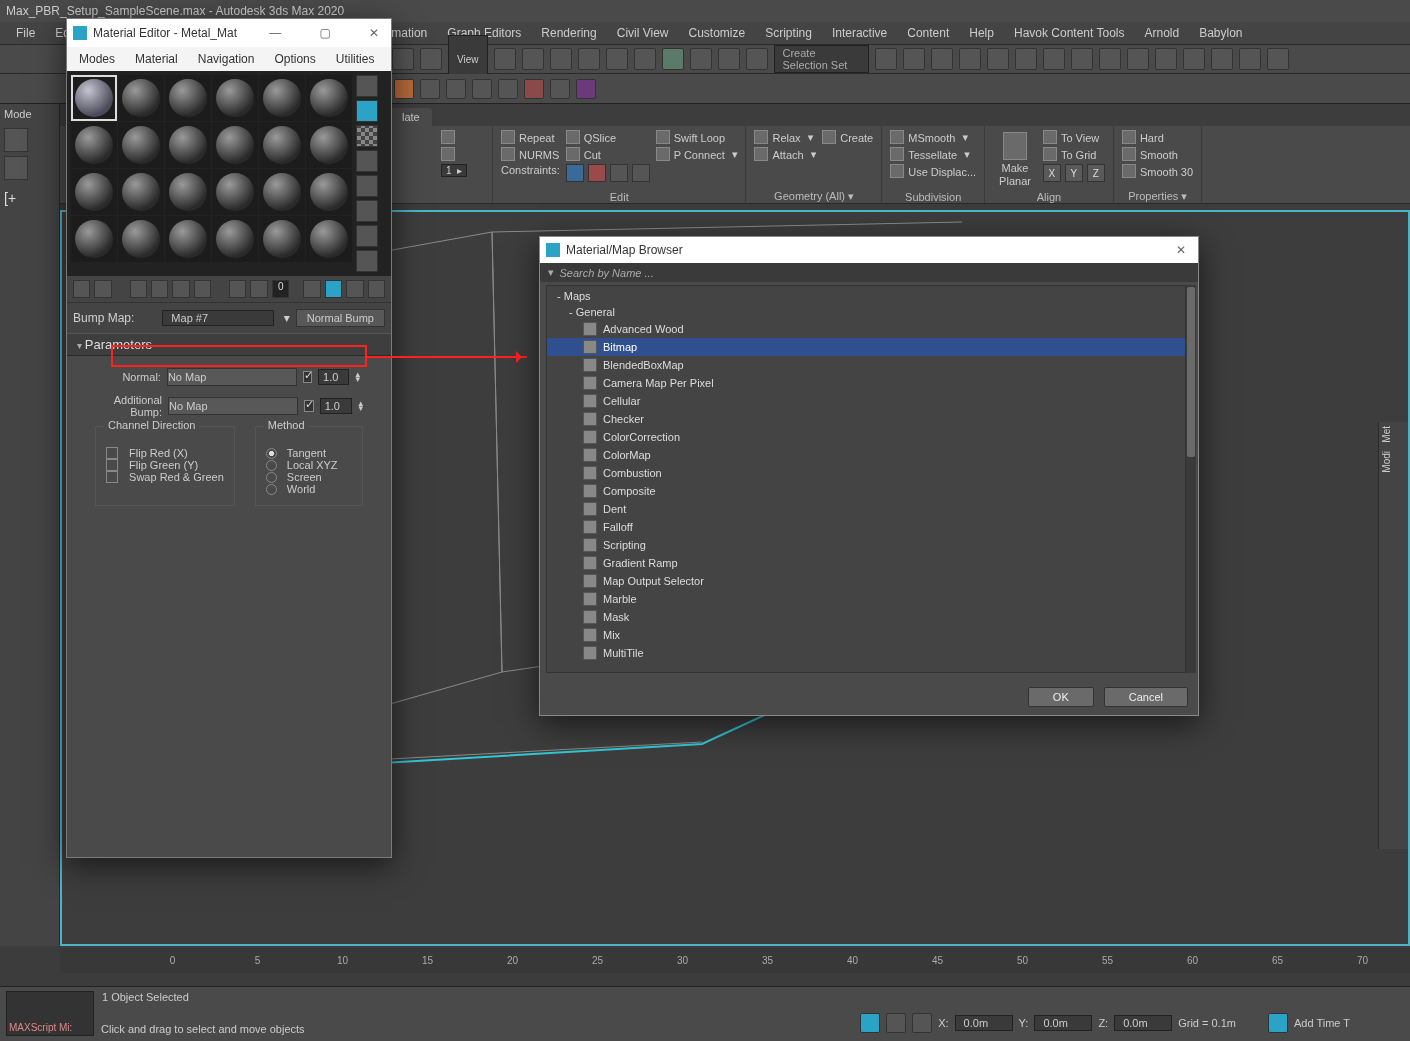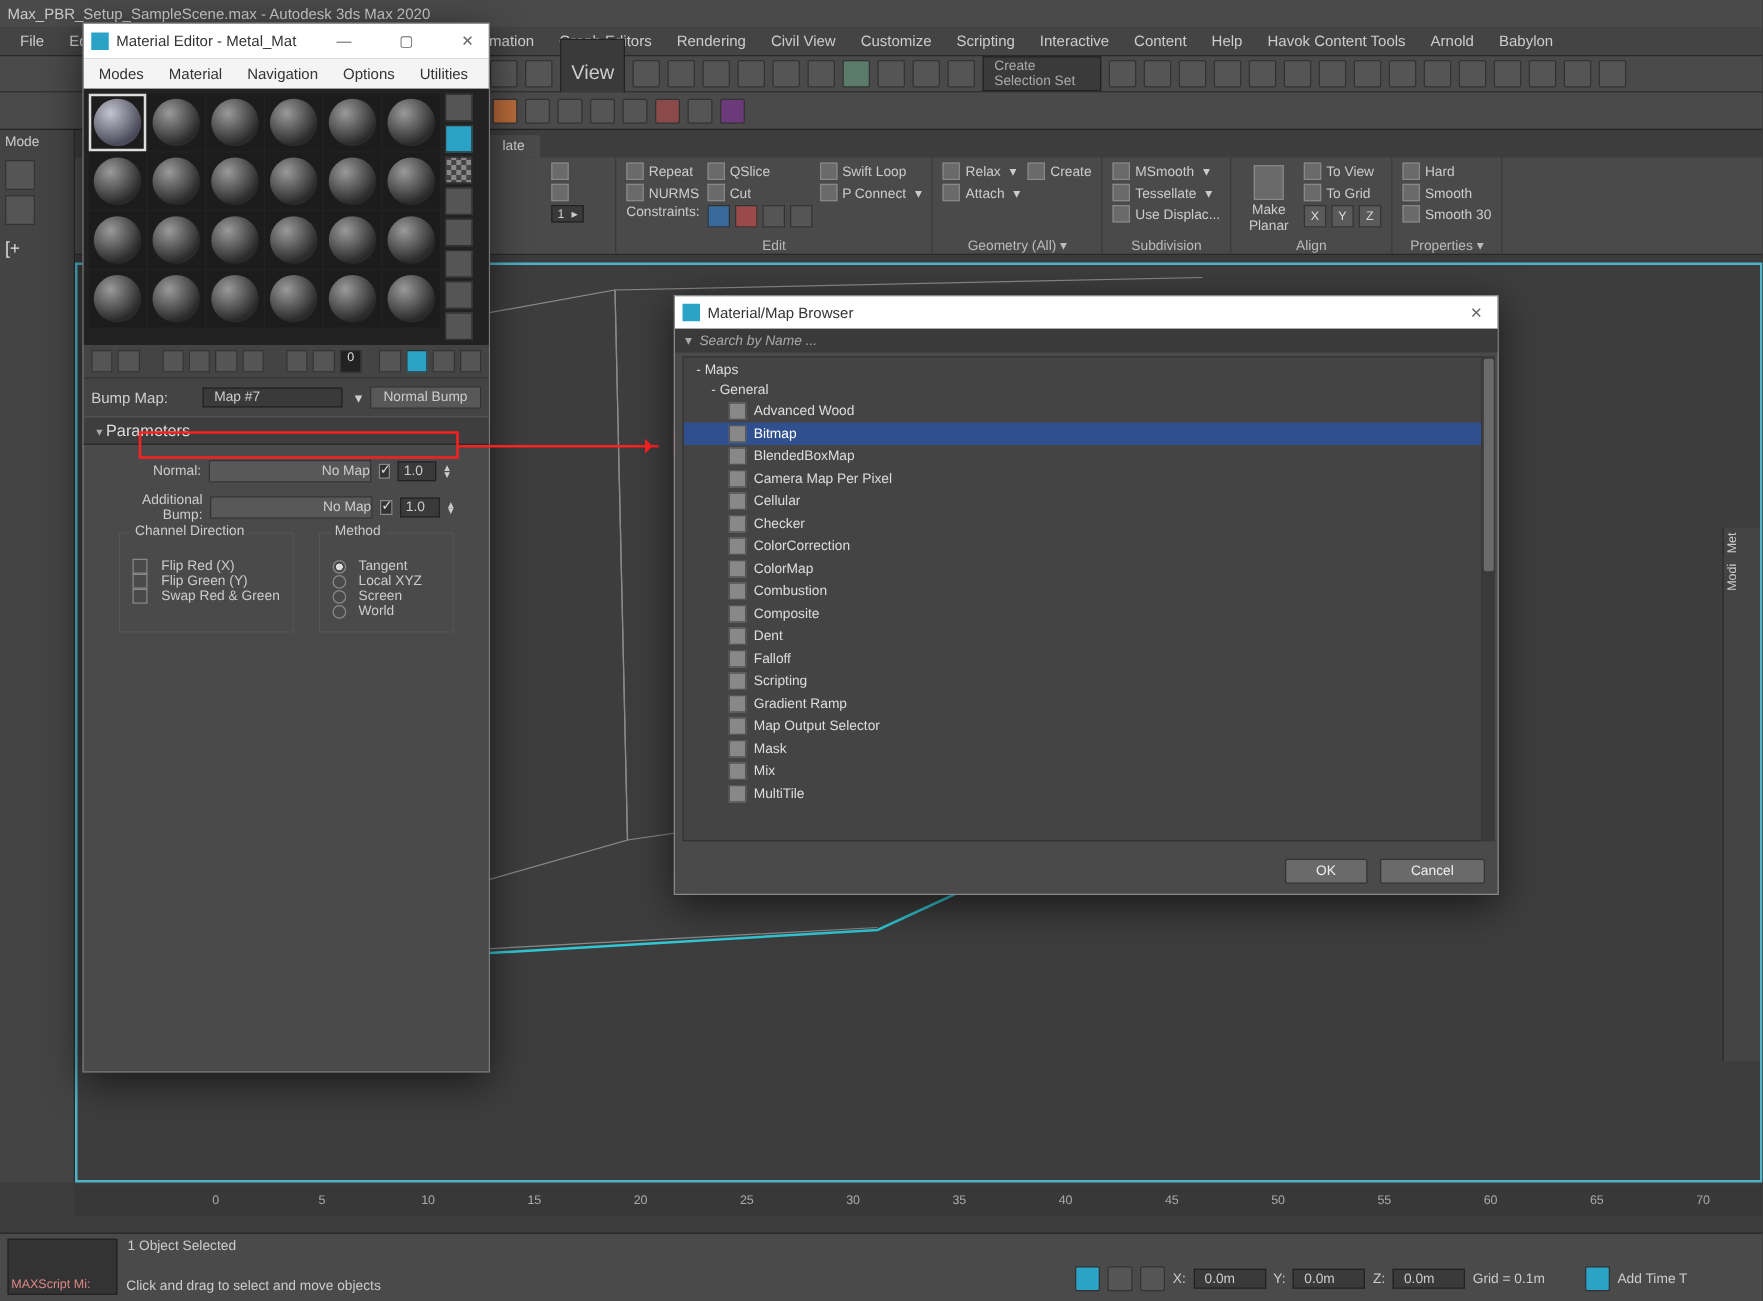--- a/index.html
+++ b/index.html
@@ -4,21 +4,21 @@
 <style>
   html,body{margin:0;padding:0;width:1410px;height:1041px;background:#3c3c3c;font-family:"Segoe UI",Arial,sans-serif;font-size:12px;color:#cfcfcf;overflow:hidden;position:relative}
   *{box-sizing:border-box}
   .titlebar{position:absolute;top:0;left:0;right:0;height:22px;background:#4a4a4a;display:flex;align-items:center;padding:0 6px;color:#ccc}
   .menubar{position:absolute;top:22px;left:0;right:0;height:22px;background:#444;display:flex;align-items:center;padding:0 8px;gap:4px;color:#ccc}
   .menubar span{padding:0 8px;cursor:default}
   .toolbar1{position:absolute;top:44px;left:0;right:0;height:30px;background:#4a4a4a;border-top:1px solid #2a2a2a;border-bottom:1px solid #2a2a2a;display:flex;align-items:center;gap:6px;padding:0 6px}
   .tbbtn{width:22px;height:22px;background:#555;border:1px solid #333;border-radius:2px}
   .tbbtn.sm{width:20px;height:20px}
   .selset{background:#3a3a3a;border:1px solid #222;padding:1px 8px;color:#aaa;font-size:11px;width:95px}
-  .dd{background:#3a3a3a;border:1px solid #222;padding:18px 8px;color:#ccc;font-size:16px}
+  .dd{background:#3a3a3a;border:1px solid #222;padding:18px 8px;color:#ccc;font-size:10px}
   .toolbar2{position:absolute;top:74px;left:0;right:0;height:30px;background:#4a4a4a;border-bottom:1px solid #222;display:flex;align-items:center;gap:6px;padding:0 6px}
   .ribbon-tabs{position:absolute;top:104px;left:60px;right:0;height:22px;background:#3d3d3d;display:flex;align-items:flex-end;padding-left:330px}
   .ribbon-tab{background:#4a4a4a;padding:3px 12px;border-radius:3px 3px 0 0;margin-right:2px;color:#ccc;font-size:11px}
   .ribbon{position:absolute;top:126px;left:60px;right:0;height:78px;background:#4a4a4a;border-bottom:1px solid #2a2a2a;display:flex;padding-left:373px}
   .rgroup{padding:4px 8px 0 8px;display:flex;flex-direction:column;border-right:1px solid #3a3a3a}
   .rgroup .ritems{display:flex;gap:6px;flex:1}
   .rgroup .rcol{display:flex;flex-direction:column;gap:3px;font-size:11px;color:#ccc}
   .rgroup .rlabel{text-align:center;font-size:11px;color:#bbb;padding-top:2px}
   .ritem{display:flex;align-items:flex-end;gap:4px;white-space:nowrap}
   .ricon{width:14px;height:14px;background:#6a6a6a;border:1px solid #888;display:inline-block}
@@ -57,21 +57,21 @@
   .matwin .matrow{display:flex;align-items:center;gap:6px;padding:6px;background:#444}
   .matwin .mattools{display:flex;gap:4px;padding:4px 6px;background:#444;border-bottom:1px solid #333}
   .matwin .mattools .mt{width:18px;height:18px;background:#555;border:1px solid #333}
   .matwin .field{background:#3a3a3a;border:1px solid #222;padding:1px 8px;color:#ccc;font-size:11px}
   .matwin .btn{background:#585858;border:1px solid #333;padding:2px 10px;color:#ccc;font-size:11px}
   .rollhead{background:#3e3e3e;padding:3px 10px;border-top:1px solid #555;border-bottom:1px solid #2a2a2a;font-size:13px;color:#ddd}
   .rollhead::before{content:"▾ ";font-size:10px;color:#aaa}
   .rollbody{padding:10px 28px}
   .normalrow{display:flex;align-items:center;gap:6px;font-size:11px;color:#ccc;margin-bottom:6px}
   .normalrow.hl{padding:2px 3px}
-  .mapbtn{flex:0 0 130px;background:#585858;border:1px solid #333;text-align:right;padding:2px 0;font-size:11px;color:#ccc}
+  .mapbtn{flex:0 0 130px;background:#585858;border:1px solid #333;text-align:left;padding:2px 0;font-size:11px;color:#ccc}
   .numbox{background:#3a3a3a;border:1px solid #222;width:40px;padding:1px 4px;font-size:11px;color:#ccc;position:relative}
   .chk{width:12px;height:12px;border:1px solid #888;display:inline-block}
   .chk.on{background:#333;position:relative}
   .chk.on::after{content:"✓";position:absolute;top:-3px;left:0;font-size:11px;color:#ddd}
   .grpbox{border:1px solid #555;padding:20px 10px 10px 10px;position:relative;font-size:11px;color:#ccc}
   .grpbox .gl{position:absolute;top:-8px;left:8px;background:#4a4a4a;padding:0 4px}
   .radio{width:11px;height:11px;border:1px solid #888;border-radius:50%;display:inline-block;margin-right:6px}
   .radio.on{background:radial-gradient(circle,#ddd 0 40%,transparent 45%)}
   
   .redbox-normal{position:absolute;border:2px solid #ff2020;pointer-events:none}
@@ -573,20 +573,24 @@
         <div class="leaf">
           <span class="licn"></span>
           <span>Gradient Ramp</span>
         </div>
         <div class="leaf">
           <span class="licn"></span>
           <span>Map Output Selector</span>
         </div>
         <div class="leaf">
           <span class="licn"></span>
+          <span>Marble</span>
+        </div>
+        <div class="leaf">
+          <span class="licn"></span>
           <span>Mask</span>
         </div>
         <div class="leaf">
           <span class="licn"></span>
           <span>Mix</span>
         </div>
         <div class="leaf">
           <span class="licn"></span>
           <span>MultiTile</span>
         </div>

